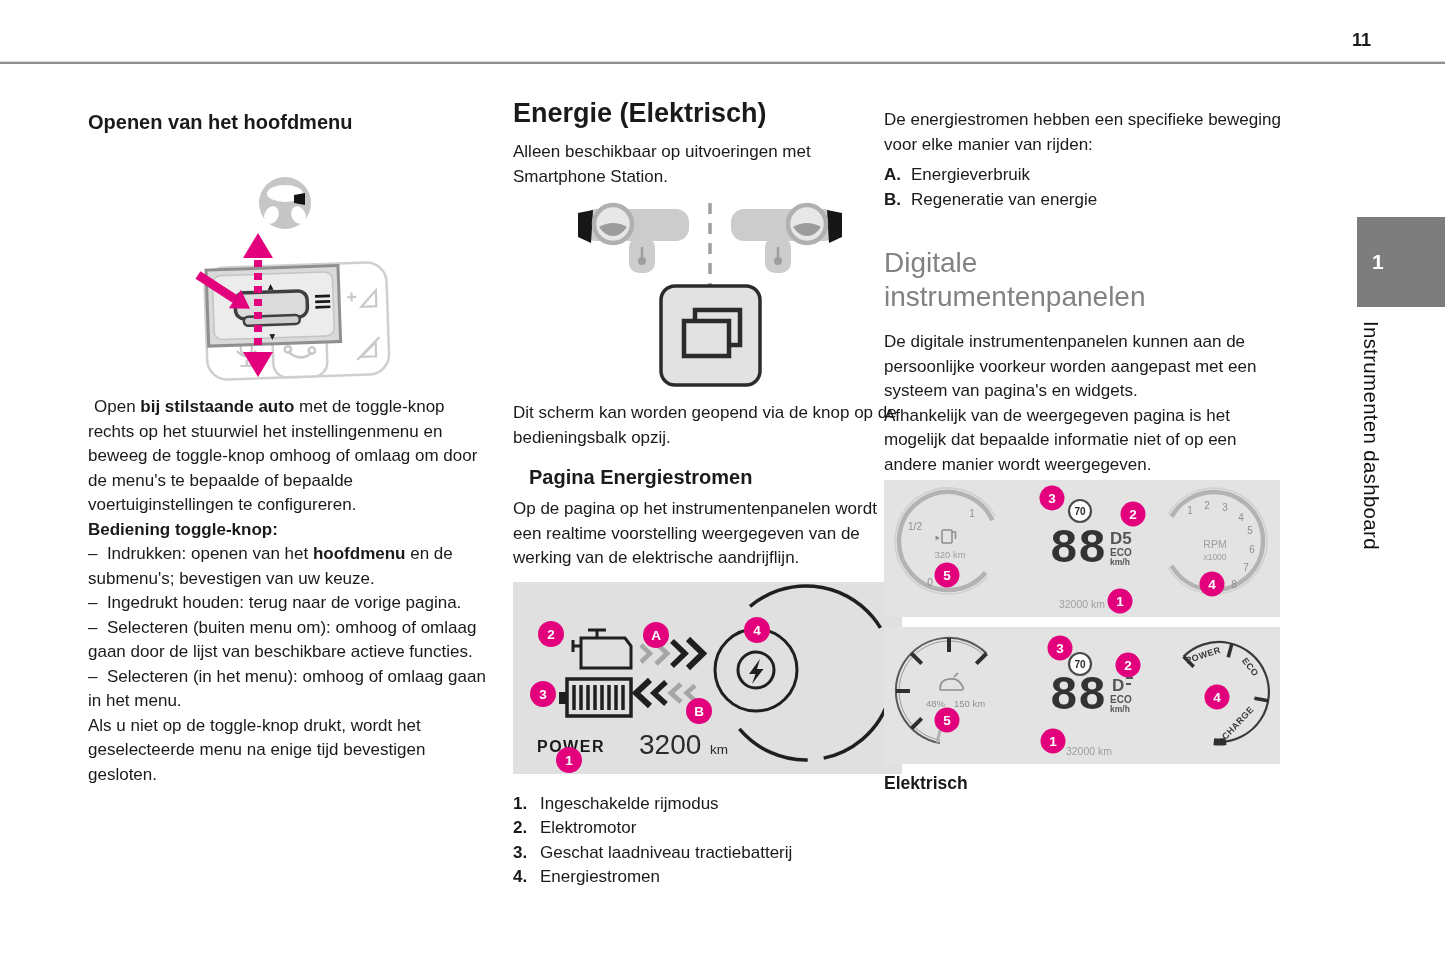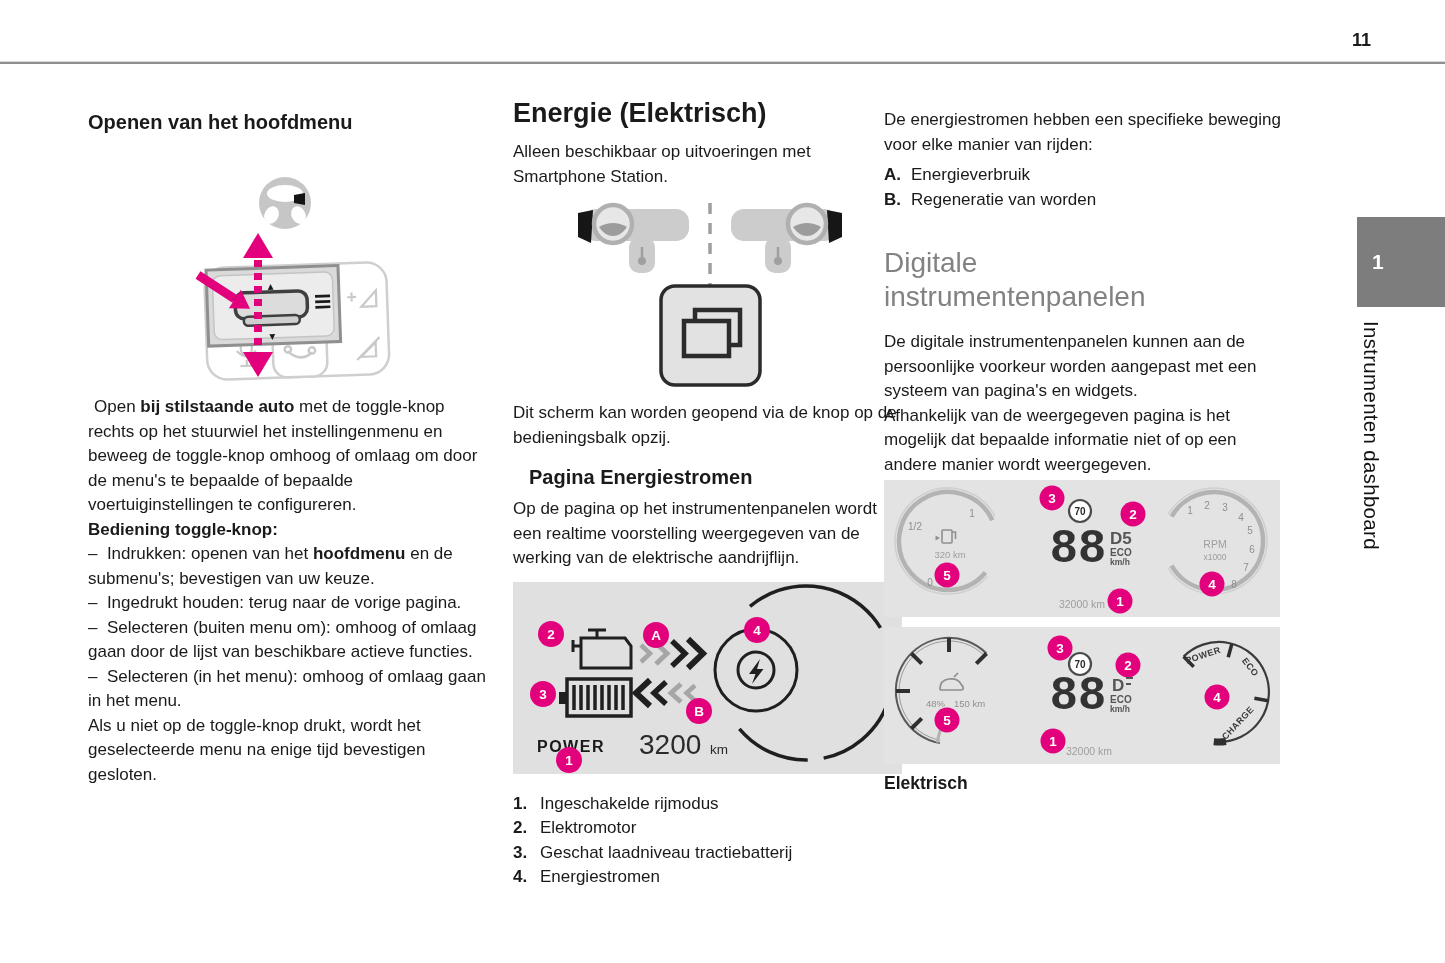--- a/index.html
+++ b/index.html
@@ -292,21 +292,21 @@
 
   <section class="col col-right">
     <p>De energiestromen hebben een specifieke beweging voor elke manier van rijden:</p>
     <div class="flow-list">
       <div class="row">
           <span class="num">A.</span>
           <span>Energieverbruik</span>
         </div>
       <div class="row">
           <span class="num">B.</span>
-          <span>Regeneratie van worden</span>
+          <span>Regeneratie van energie</span>
         </div>
     </div>
 
     <h2 class="h-gray"><span>Digitale</span><br><span>instrumentenpanelen</span></h2>
 
     <div class="digital-paras">
       <p>De digitale instrumentenpanelen kunnen aan de persoonlijke voorkeur worden aangepast met een systeem van pagina's en widgets.</p>
       <p>Afhankelijk van de weergegeven pagina is het mogelijk dat bepaalde informatie niet of op een andere manier wordt weergegeven.</p>
     </div>
 

